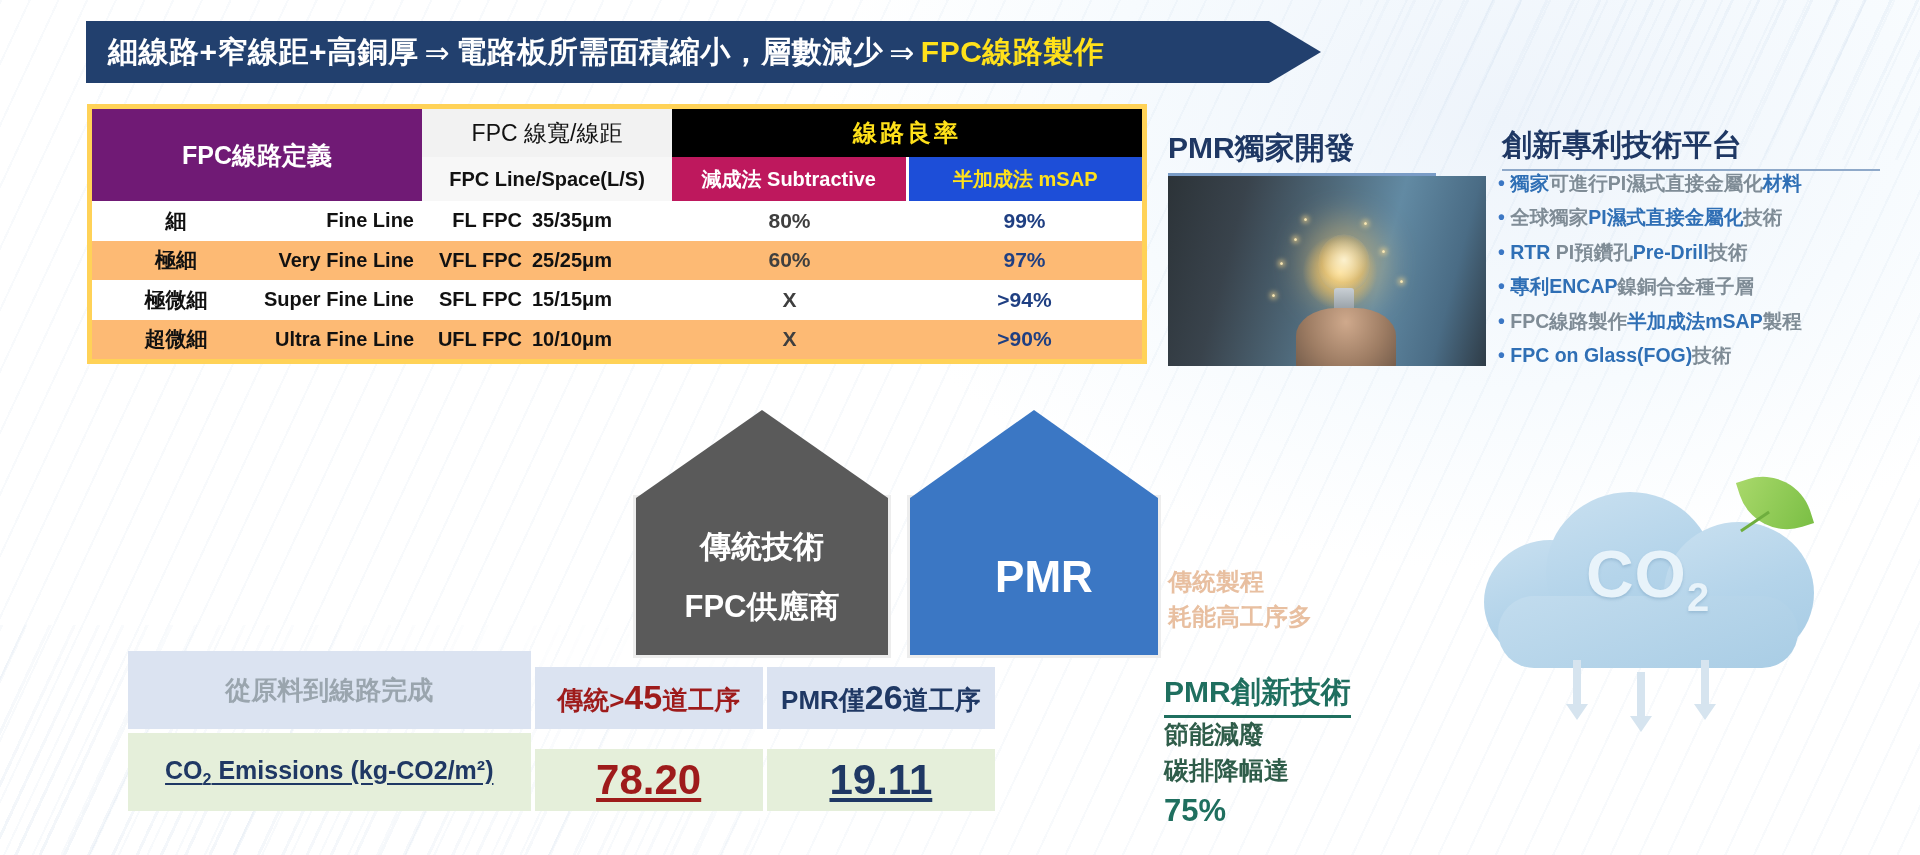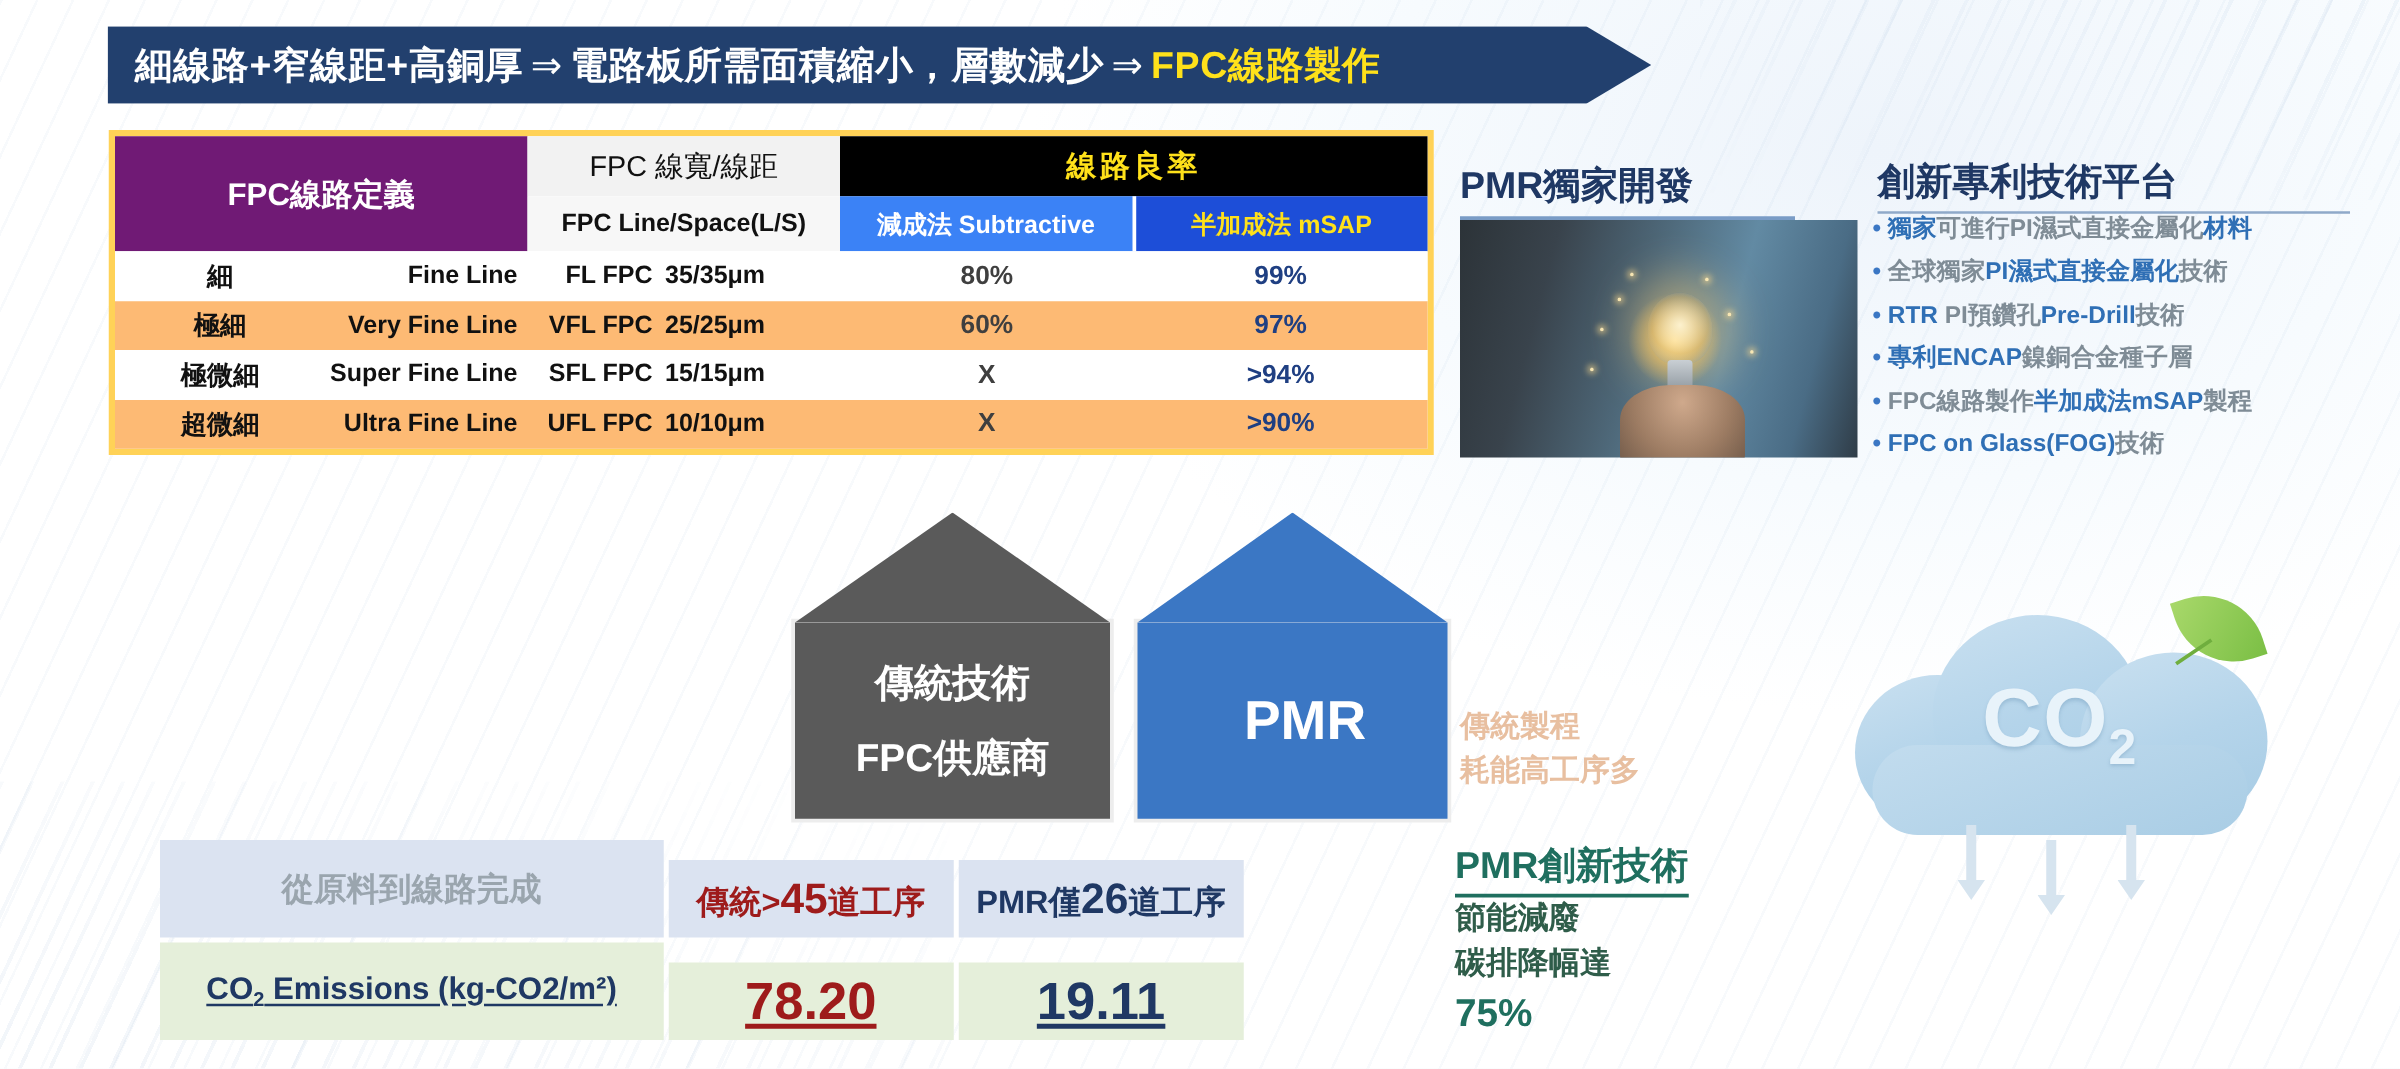--- a/index.html
+++ b/index.html
@@ -82,21 +82,21 @@
     font-size: 20px; font-weight: bold;
   }
   .st-rightcol { flex: 1; display: flex; flex-direction: column; }
   .st-right-top {
     flex: 0 0 48px; background: #000000; color: #ffe11a;
     display: flex; align-items: center; justify-content: center;
     font-size: 24px; font-weight: bold; letter-spacing: 3px;
   }
   .st-right-bot { flex: 1; display: flex; }
   .st-sub-sub {
-    flex: 1; background: #3b82f6; color: #ffffff;
+    flex: 1; background: #be185d; color: #ffffff;
     display: flex; align-items: center; justify-content: center;
     font-size: 20px; font-weight: bold;
     border-right: 3px solid #ffffff;
   }
   .st-sub-msap {
     flex: 1; background: #1d4ed8; color: #ffe11a;
     display: flex; align-items: center; justify-content: center;
     font-size: 20px; font-weight: bold;
   }
 
@@ -212,21 +212,21 @@
   #arrow-pmr .arrow-stem {
     background: #3b77c4; box-shadow: 0 0 0 3px #ededed;
   }
   .arrow-label {
     color: #ffffff; font-weight: bold; font-size: 31px; white-space: nowrap;
   }
   .arrow-label.big { font-size: 44px; margin-left: 20px; }
 
   
   #bottom-table {
-    position: absolute; left: 128px; top: 672px;
+    position: absolute; left: 128px; top: 651px;
     width: 867px; height: 160px;
   }
   .bt-row { display: flex; height: 78px; margin-bottom: 4px; }
   .bt-c1 {
     width: 478px; display: flex; align-items: center; justify-content: center;
   }
   .bt-c2, .bt-c3 {
     width: 271px; display: flex; align-items: center; justify-content: center; margin-top: 16px;
   }
   .bt-row.r1 .bt-c1 { background: #dbe3f1; }

